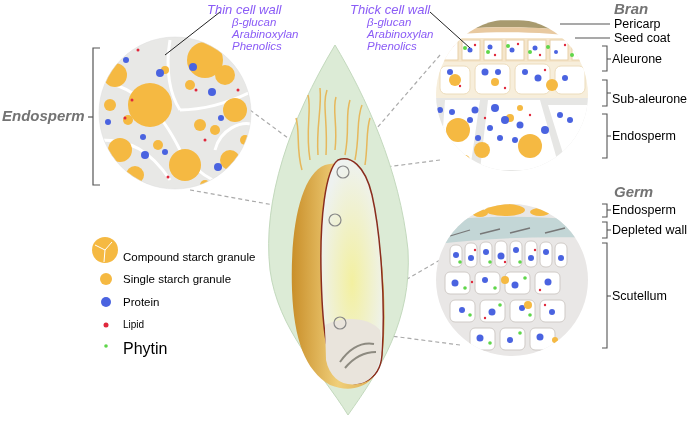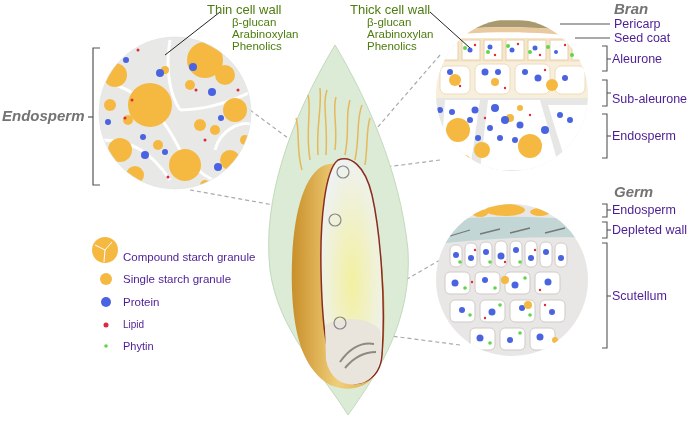--- a/index.html
+++ b/index.html
@@ -1,19 +1,19 @@
 <!DOCTYPE html>
 <html><head>
 <meta charset="utf-8">
 <style>
   html,body{margin:0;padding:0;background:#fff;}
   body{width:700px;height:430px;position:relative;overflow:hidden;font-family:"Liberation Sans",sans-serif;}
   svg{position:absolute;left:0;top:0;}
-  .lbl{position:absolute;color:#4c1d95;font-size:12.5px;white-space:nowrap;}
-  .it{color:#4d7c0f;}
+  .lbl{position:absolute;color:#000000;font-size:12.5px;white-space:nowrap;}
+  .it{font-style:italic;color:#8b5cf6;}
   .title{position:absolute;font-weight:bold;font-style:italic;font-size:15px;color:#737373;}
   .small{font-size:11.5px;line-height:12px;}
 </style>
 </head>
 <body>
 
 <svg width="700" height="430" viewBox="0 0 700 430">
   <defs>
     <clipPath id="cL">
         <circle cx="175" cy="113" r="76"></circle>
@@ -357,14 +357,14 @@
 <div class="title" style="left:614px;top:183px;">Germ</div>
 <div class="lbl" style="left:612px;top:203px;">Endosperm</div>
 <div class="lbl" style="left:612px;top:223px;">Depleted wall</div>
 <div class="lbl" style="left:612px;top:289px;">Scutellum</div>
 
 <div>
   <div class="lbl" style="left:123px;top:251px;font-size:11.5px;">Compound starch granule</div>
   <div class="lbl" style="left:123px;top:273px;font-size:11.5px;">Single starch granule</div>
   <div class="lbl" style="left:123px;top:296px;font-size:11.5px;">Protein</div>
   <div class="lbl" style="left:123px;top:319px;font-size:10px;">Lipid</div>
-  <div class="lbl" style="left:123px;top:340px;font-size:11px;">Phytin</div>
+  <div class="lbl" style="left:123px;top:340px;font-size:16px;">Phytin</div>
 </div>
 
 </body></html>

